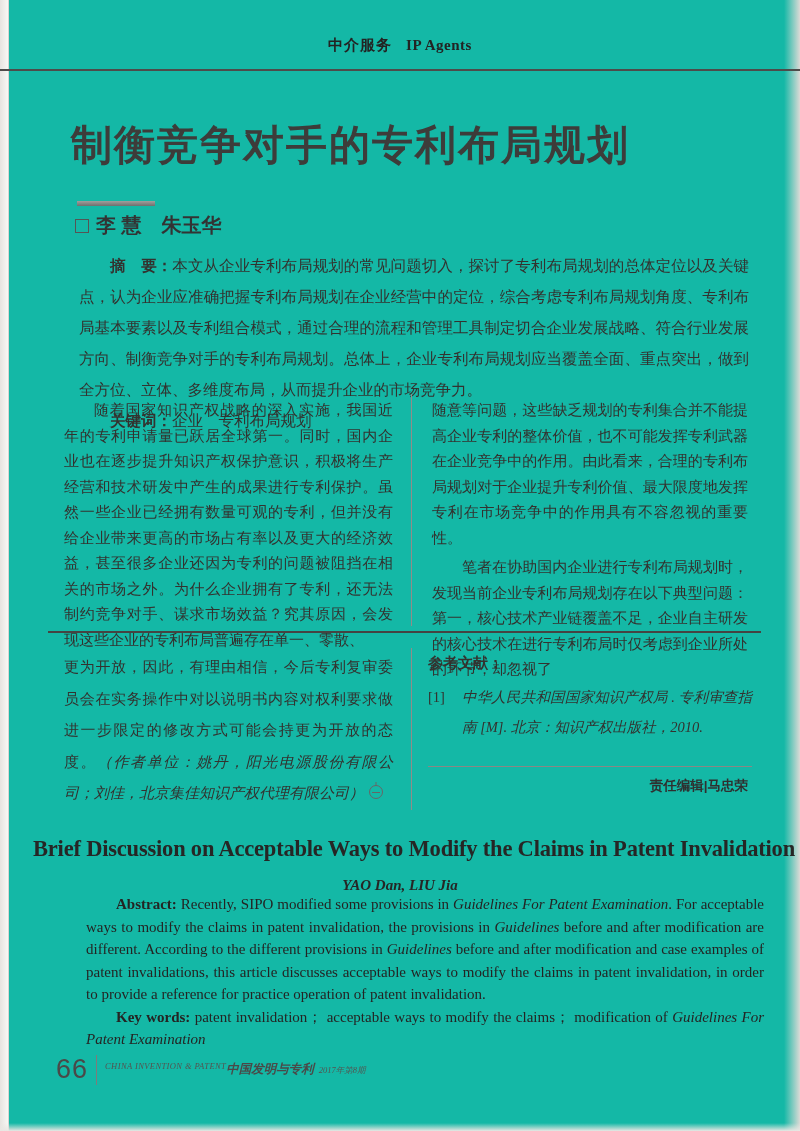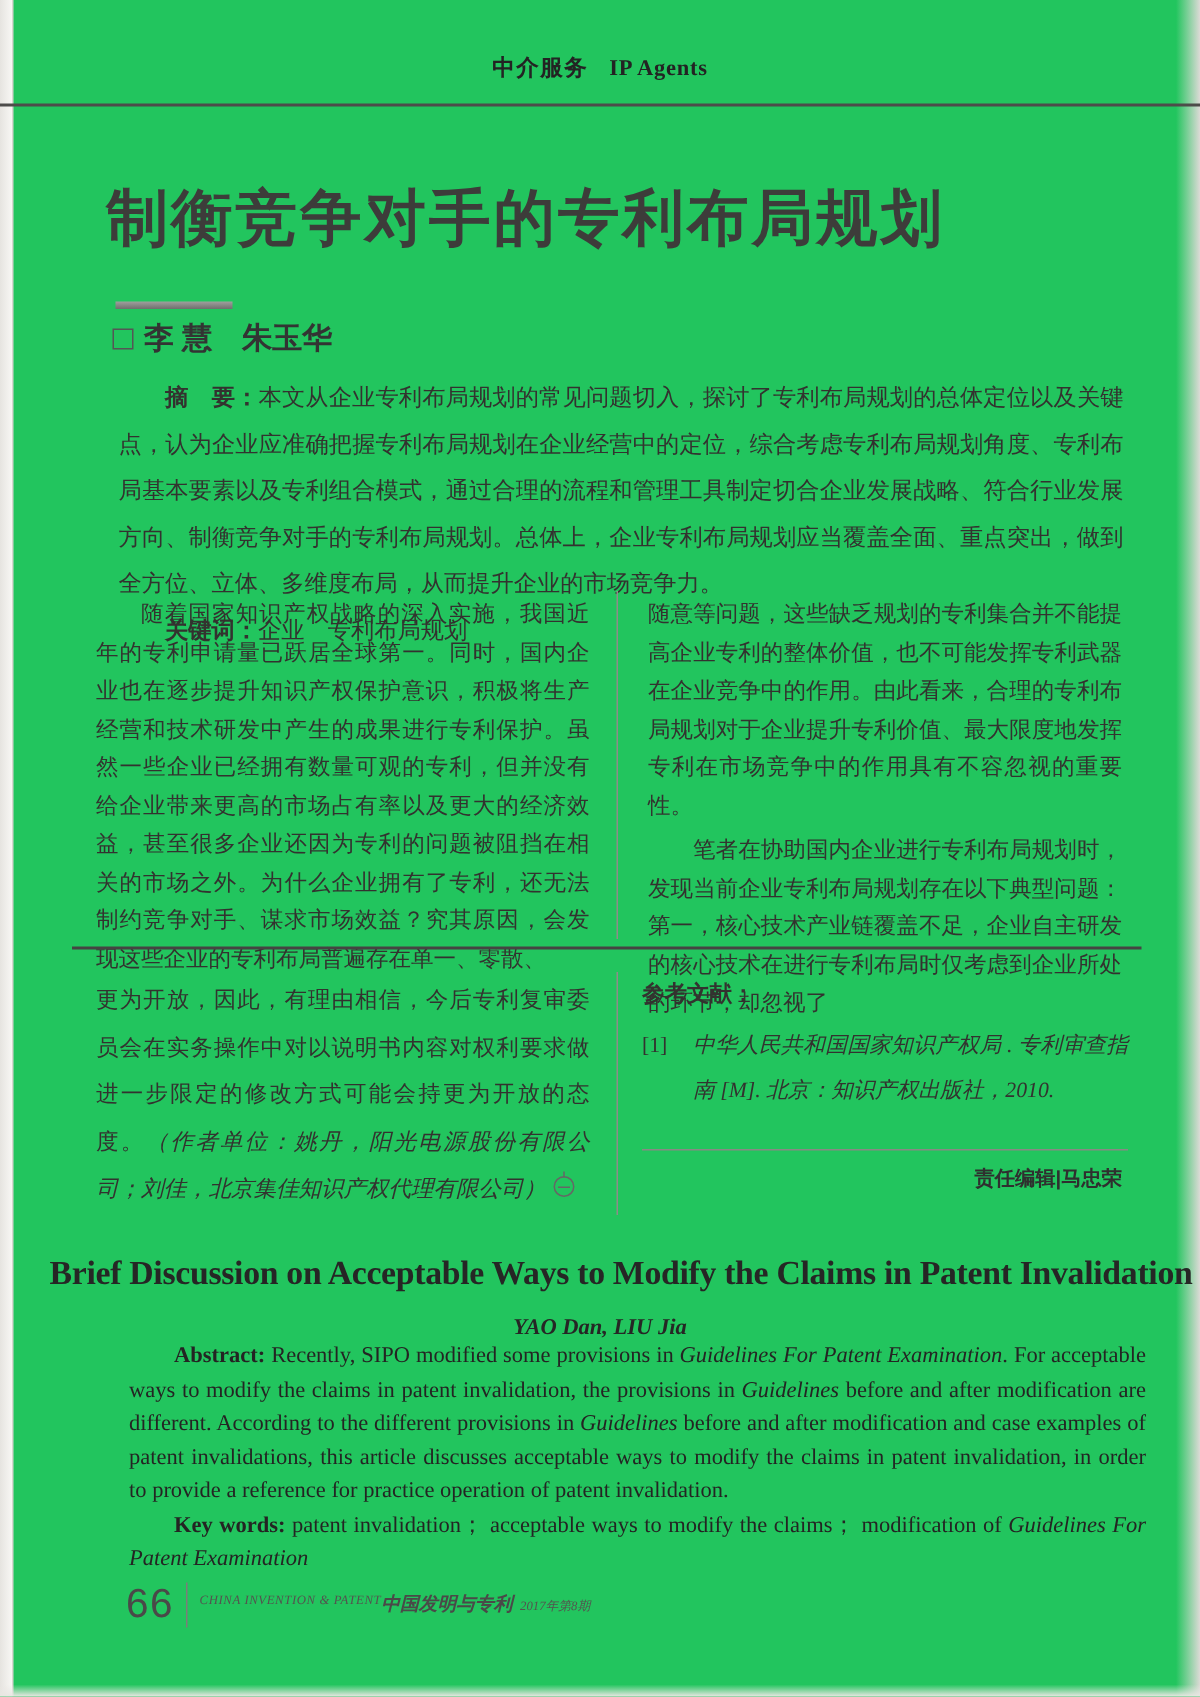--- a/index.html
+++ b/index.html
@@ -1,18 +1,18 @@
 <!DOCTYPE html>
 <html><head>
 <meta charset="utf-8">
 <style>
   html,body{margin:0;padding:0;background:#dedcd8;}
   .page{
     position:relative;width:800px;height:1131px;margin:0 auto;
-    background:#22c55e;overflow:hidden;
+    background:#14b8a6;overflow:hidden;
     font-family:"Liberation Serif","DejaVu Serif",serif;color:#2e2d2b;
   }
   
   .scan-edge-left{position:absolute;left:0;top:0;bottom:0;width:8px;
     background:linear-gradient(to right,#e6e4e0,#f8f7f4);border-right:1px solid #d7d5d1;}
   .scan-edge-right{position:absolute;right:0;top:0;bottom:0;width:16px;
     background:linear-gradient(to left,#dcdad6,rgba(248,247,244,0));}
   .scan-edge-bottom{position:absolute;left:0;right:0;bottom:0;height:8px;
     background:linear-gradient(to top,#e9e7e3,rgba(248,247,244,0));}
 
@@ -62,21 +62,21 @@
 
   .en-title{position:absolute;top:836px;left:0;right:0;margin:0;text-align:center;
     font-size:22.5px;font-weight:700;color:#262625;letter-spacing:-0.2px;
     font-family:"Liberation Serif","DejaVu Serif",serif;padding-left:28px;}
   .en-authors{position:absolute;top:877px;left:0;right:0;margin:0;text-align:center;
     font-weight:700;font-style:italic;font-size:15px;color:#262625;}
   .en-body{position:absolute;top:893px;left:62px;width:678px;
     font-size:15px;line-height:22.5px;text-align:justify;color:#242423;margin-left:24px;}
   .en-body p{margin:0;}
 
-  .footer{position:absolute;top:1054px;left:84px;display:flex;align-items:center;color:#4c4b49;}
+  .footer{position:absolute;top:1054px;left:56px;display:flex;align-items:center;color:#4c4b49;}
   .pg{font-family:"Liberation Sans","DejaVu Sans",sans-serif;font-size:27px;letter-spacing:1px;color:#4a4948;}
   .foot-div{width:1px;height:30px;background:#7d7c7a;margin:0 8px;}
   .foot-stack{display:flex;flex-direction:row;justify-content:center;line-height:1.3;font-style:italic;}
   .j-en{font-size:8.5px;letter-spacing:0.4px;color:#54534f;}
   .j-cn-row{display:flex;align-items:baseline;gap:5px;text-align:center;}
   .j-cn{font-size:12.5px;font-weight:700;color:#4a4948;}
   .j-issue{font-size:8.5px;color:#54534f;}
 </style>
 </head>
 <body>

